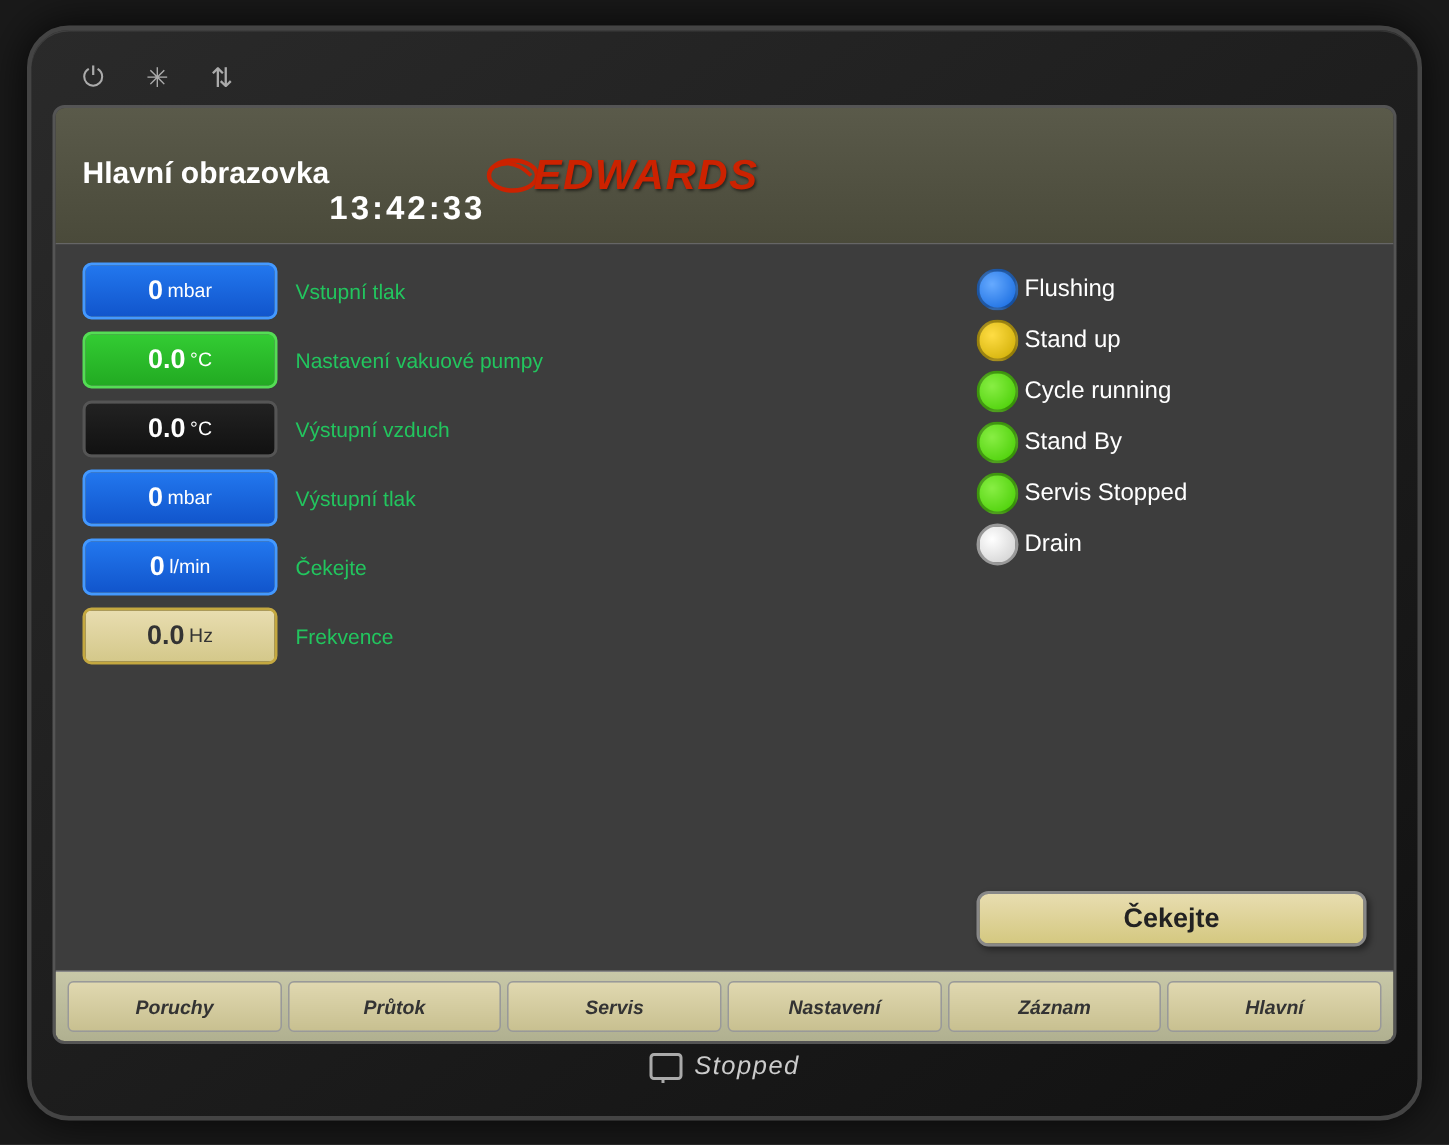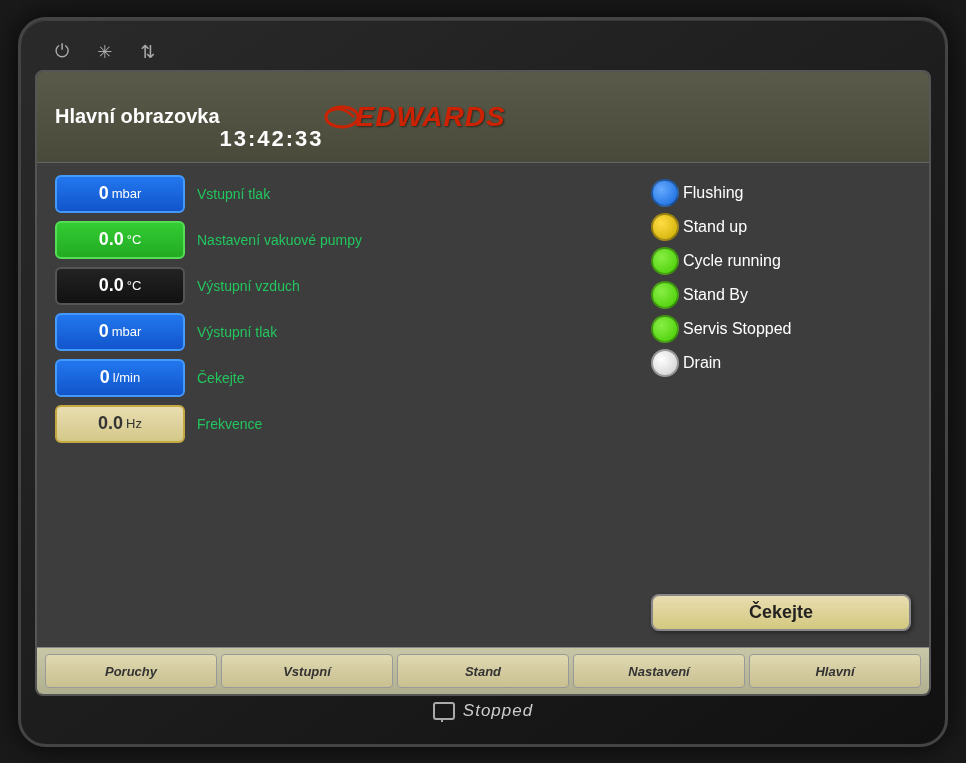--- a/index.html
+++ b/index.html
@@ -388,23 +388,24 @@
         </div>
 
         <button class="cekejte-btn">Čekejte</button>
 
       </div>
 
     </div>
 
     <div class="screen-footer">
       <div class="footer-btn">Poruchy</div>
-      <div class="footer-btn">Vstupní</div>
-      <div class="footer-btn">Stand</div>
+      <div class="footer-btn">Průtok</div>
+      <div class="footer-btn">Servis</div>
       <div class="footer-btn">Nastavení</div>
+      <div class="footer-btn">Záznam</div>
       <div class="footer-btn">Hlavní</div>
     </div>
 
   </div>
 
   <div class="bottom-bar">
     <span class="easyview-icon"></span>
     <span style="font-size:17px; color:#ccc; letter-spacing:1px;">Stopped</span>
   </div>
 

